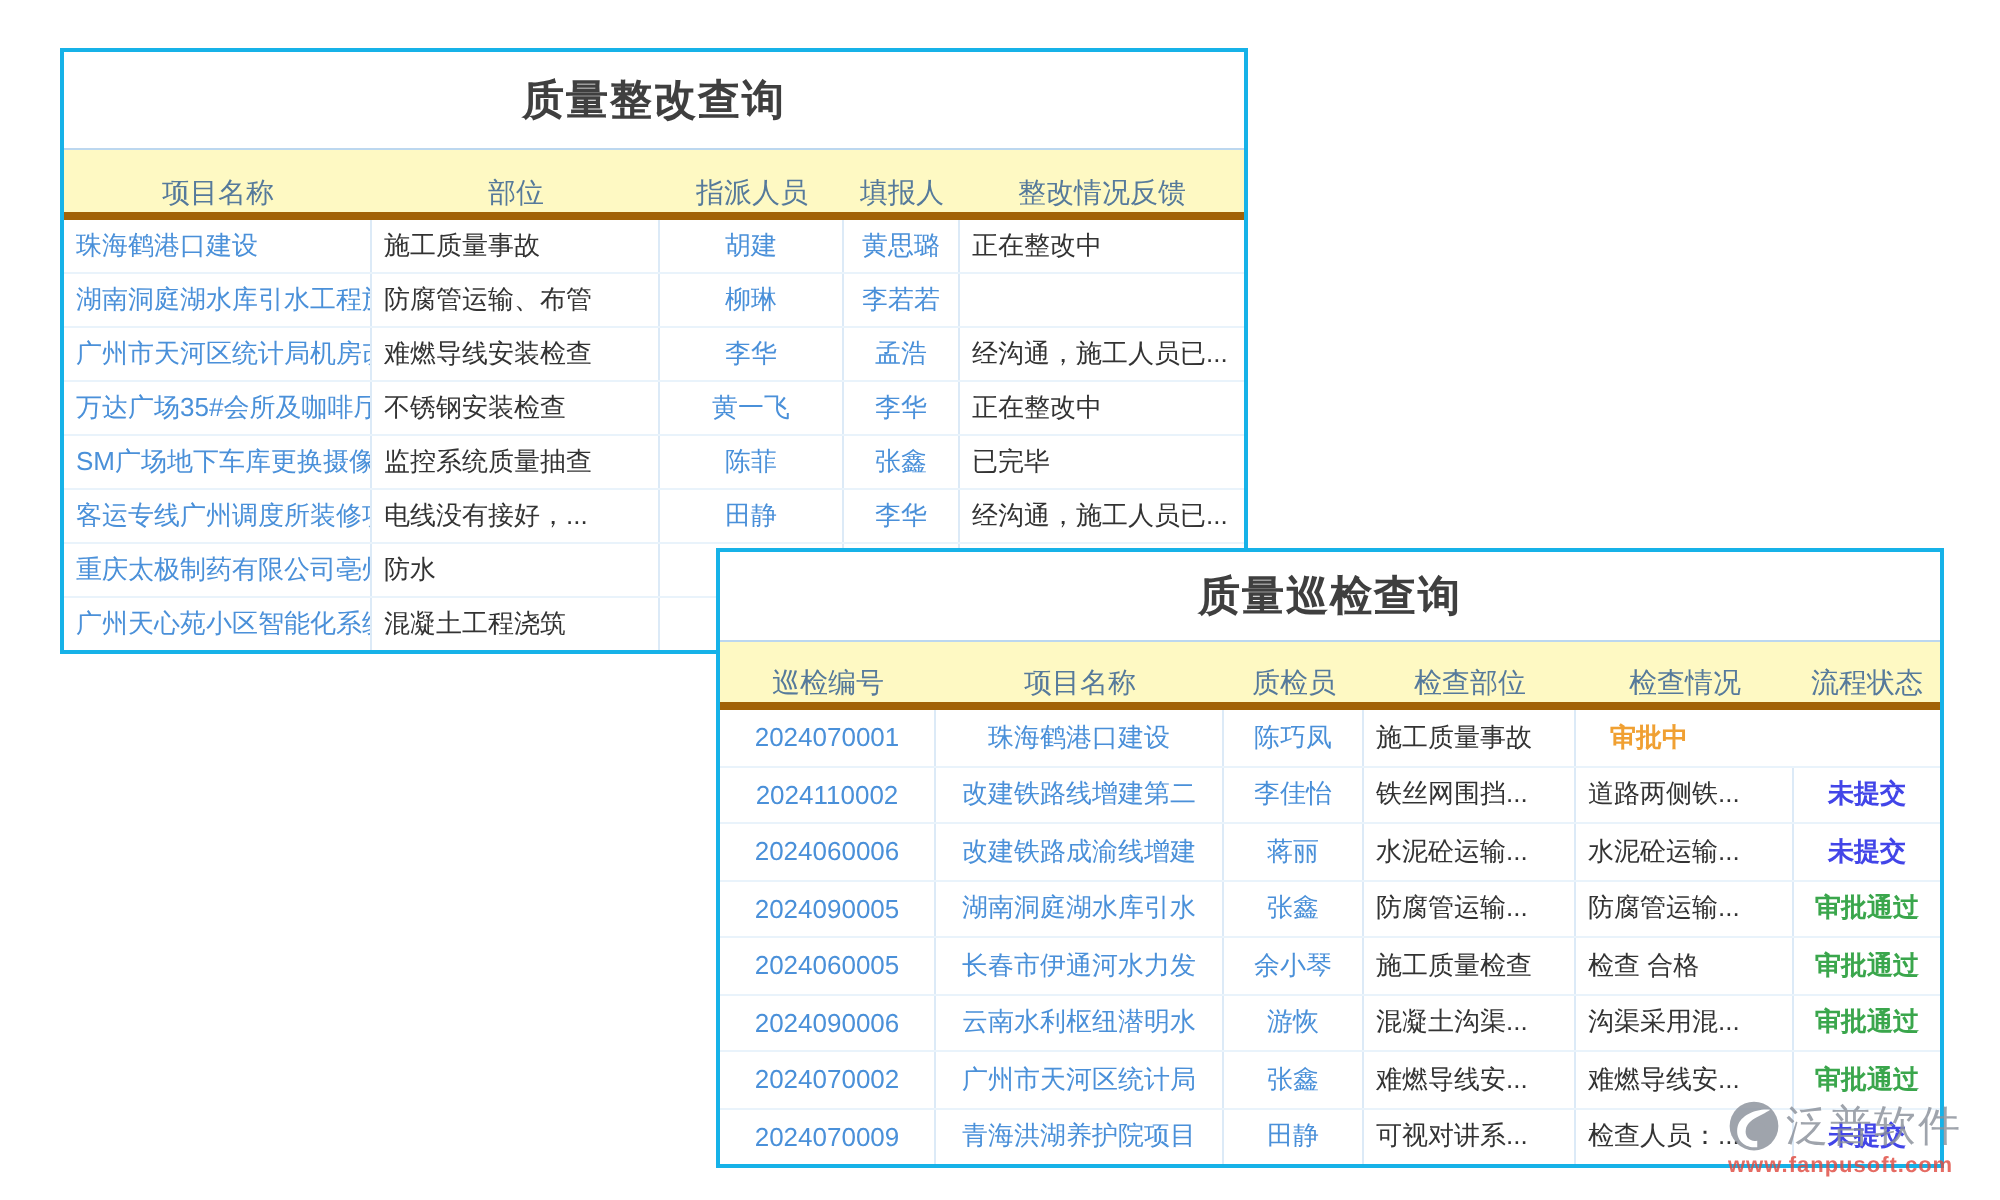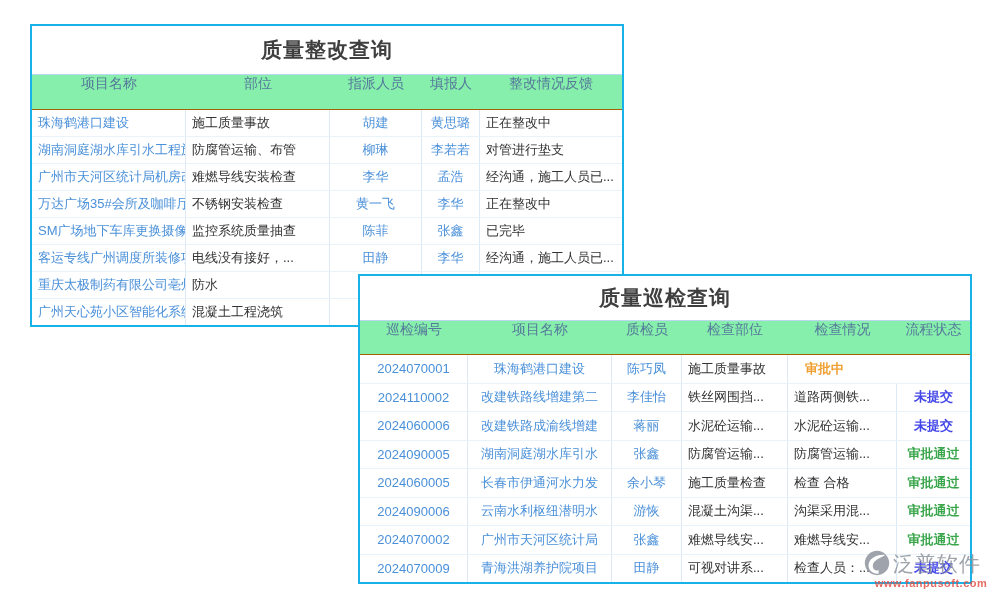--- a/index.html
+++ b/index.html
@@ -9,22 +9,22 @@
   .window { position:absolute; background:#fff; border:2px solid #16b2e8;
     display:flex; flex-direction:column; }
   #win1 { left:30px; top:24px; width:594px; height:303px; z-index:1; }
   #win2 { left:358px; top:274px; width:614px; height:310px; z-index:2; }
 
   .win-title { display:flex; align-items:center; justify-content:center;
     font-size:21px; font-weight:bold; color:#3f3f3f; letter-spacing:1px; flex:0 0 auto; }
   #win1 .win-title { height:48px; }
   #win2 .win-title { height:44px; }
 
-  .thead { display:flex; background:#86efac; border-top:1px solid #bcd7ef;
-    border-bottom:1px solid #a16207; flex:0 0 auto; align-items:flex-start;
+  .thead { display:flex; background:#fef9c3; border-top:1px solid #bcd7ef;
+    border-bottom:4px solid #a16207; flex:0 0 auto; align-items:flex-end;
     color:#567a9b; font-size:14px; }
   #win1 .thead { height:36px; } #win2 .thead { height:35px; }
   .th { text-align:center; white-space:nowrap; overflow:hidden; }
 
   .tbody { display:flex; flex-direction:column; flex:1 1 auto; overflow:hidden; }
   .tr { display:flex; flex:1 1 0; align-items:center; border-bottom:1px solid #e9f3fb;
     font-size:13px; color:#333; background:#fff; }
   .tr:last-child { border-bottom:none; }
   .td { white-space:nowrap; overflow:hidden; padding:0 6px; }
   .td.sep { border-right:1px solid #dceaf7; align-self:stretch; display:flex; align-items:center; }
@@ -38,21 +38,21 @@
   #win2 .c1 { width:108px; } #win2 .c2 { width:144px; } #win2 .c3 { width:70px; }
   #win2 .c4 { width:106px; } #win2 .c5 { width:109px; } #win2 .c6 { width:73px; }
 
   .status { width:100%; text-align:center; font-weight:bold; }
 
   #watermark { position:absolute; left:864px; top:550px; width:134px; z-index:3;
     opacity:.82; line-height:1; }
   #watermark .wm-row { display:flex; align-items:center; }
   #watermark .wm-brand { font-size:21px; font-weight:normal; color:#8b919b; letter-spacing:1px; }
   #watermark .wm-url { font-size:11px; font-weight:bold; color:#e04b41; margin-top:2px;
-    text-align:center; letter-spacing:.5px; }
+    letter-spacing:.5px; }
 </style>
 </head>
 <body>
 
 <div class="window" id="win1">
   <div class="win-title">质量整改查询</div>
   <div class="thead">
     <div class="th c1">项目名称</div>
     <div class="th c2">部位</div>
     <div class="th c3">指派人员</div>
@@ -67,21 +67,20 @@
         <div class="td sep c3 center link">胡建</div>
         <div class="td sep c4 center link">黄思璐</div>
         <div class="td c5">正在整改中</div>
       </div>
 
       <div class="tr">
         <div class="td sep c1 link">湖南洞庭湖水库引水工程施</div>
         <div class="td sep c2">防腐管运输、布管</div>
         <div class="td sep c3 center link">柳琳</div>
         <div class="td sep c4 center link">李若若</div>
-        <div class="td c5">对管进行垫支</div>
       </div>
 
       <div class="tr">
         <div class="td sep c1 link">广州市天河区统计局机房改</div>
         <div class="td sep c2">难燃导线安装检查</div>
         <div class="td sep c3 center link">李华</div>
         <div class="td sep c4 center link">孟浩</div>
         <div class="td c5">经沟通，施工人员已...</div>
       </div>
 

